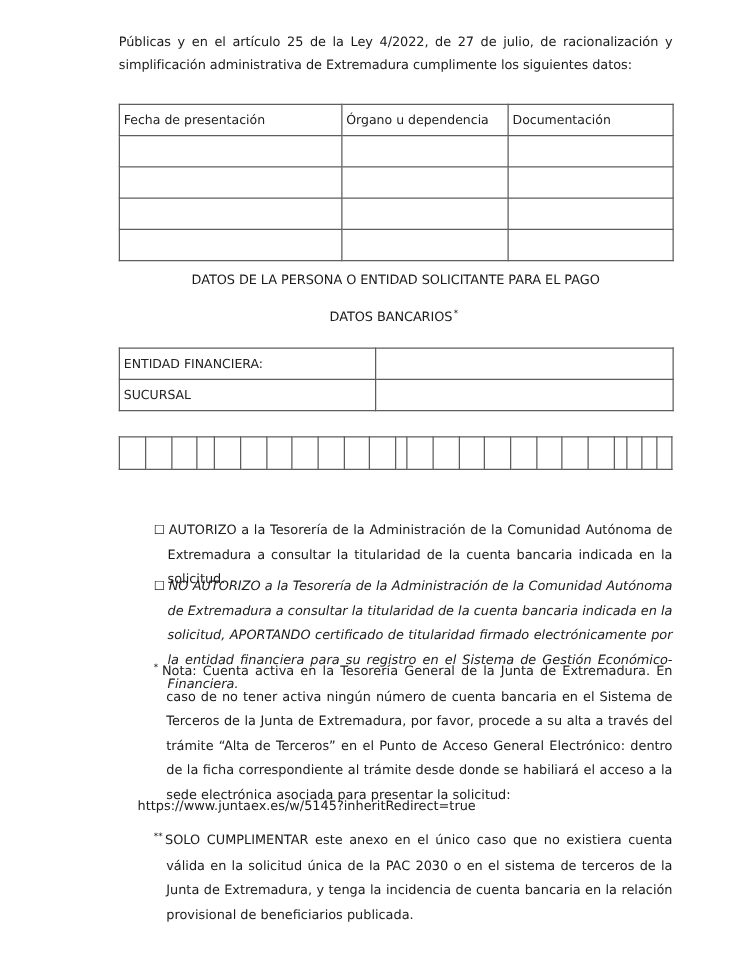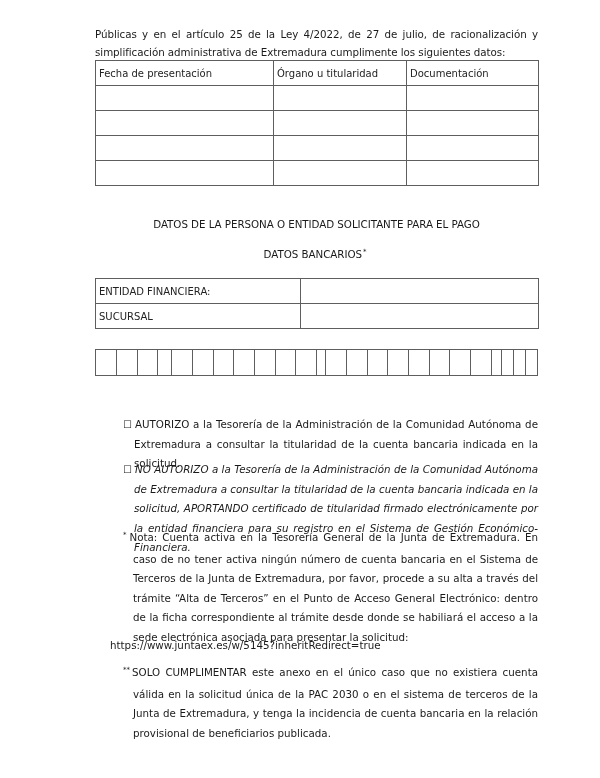--- a/index.html
+++ b/index.html
@@ -19,30 +19,30 @@
     .hang-block { position: absolute; left: 95px; width: 443px; line-height: 19.6px; }
     .hang-first { text-indent: -10px; padding-left: 10px; text-align: justify; text-align-last: left; margin-left: 28px; }
   </style>
 </head>
 <body>
 
 <div class="para justify" style="top:25px;">
   <span>Públicas y en el artículo 25 de la Ley 4/2022, de 27 de julio, de racionalización y simplificación administrativa de Extremadura cumplimente los siguientes datos:</span>
 </div>
 
-<table style="left:95px; top:60px; width:443px;padding-left:24px;">
+<table style="left:95px; top:83px; width:443px;padding-left:24px;">
   <colgroup>
     <col style="width:178px">
       <col style="width:133px">
       <col style="width:132px">
   </colgroup>
   <tbody>
       <tr style="height:25px">
     <td>Fecha de presentación</td>
-    <td>Órgano u titularidad</td>
+    <td>Órgano u dependencia</td>
     <td>Documentación</td>
   </tr>
   <tr style="height:25px">
     <td></td>
     <td></td>
     <td></td>
   </tr>
   <tr style="height:25px">
     <td></td>
     <td></td>

